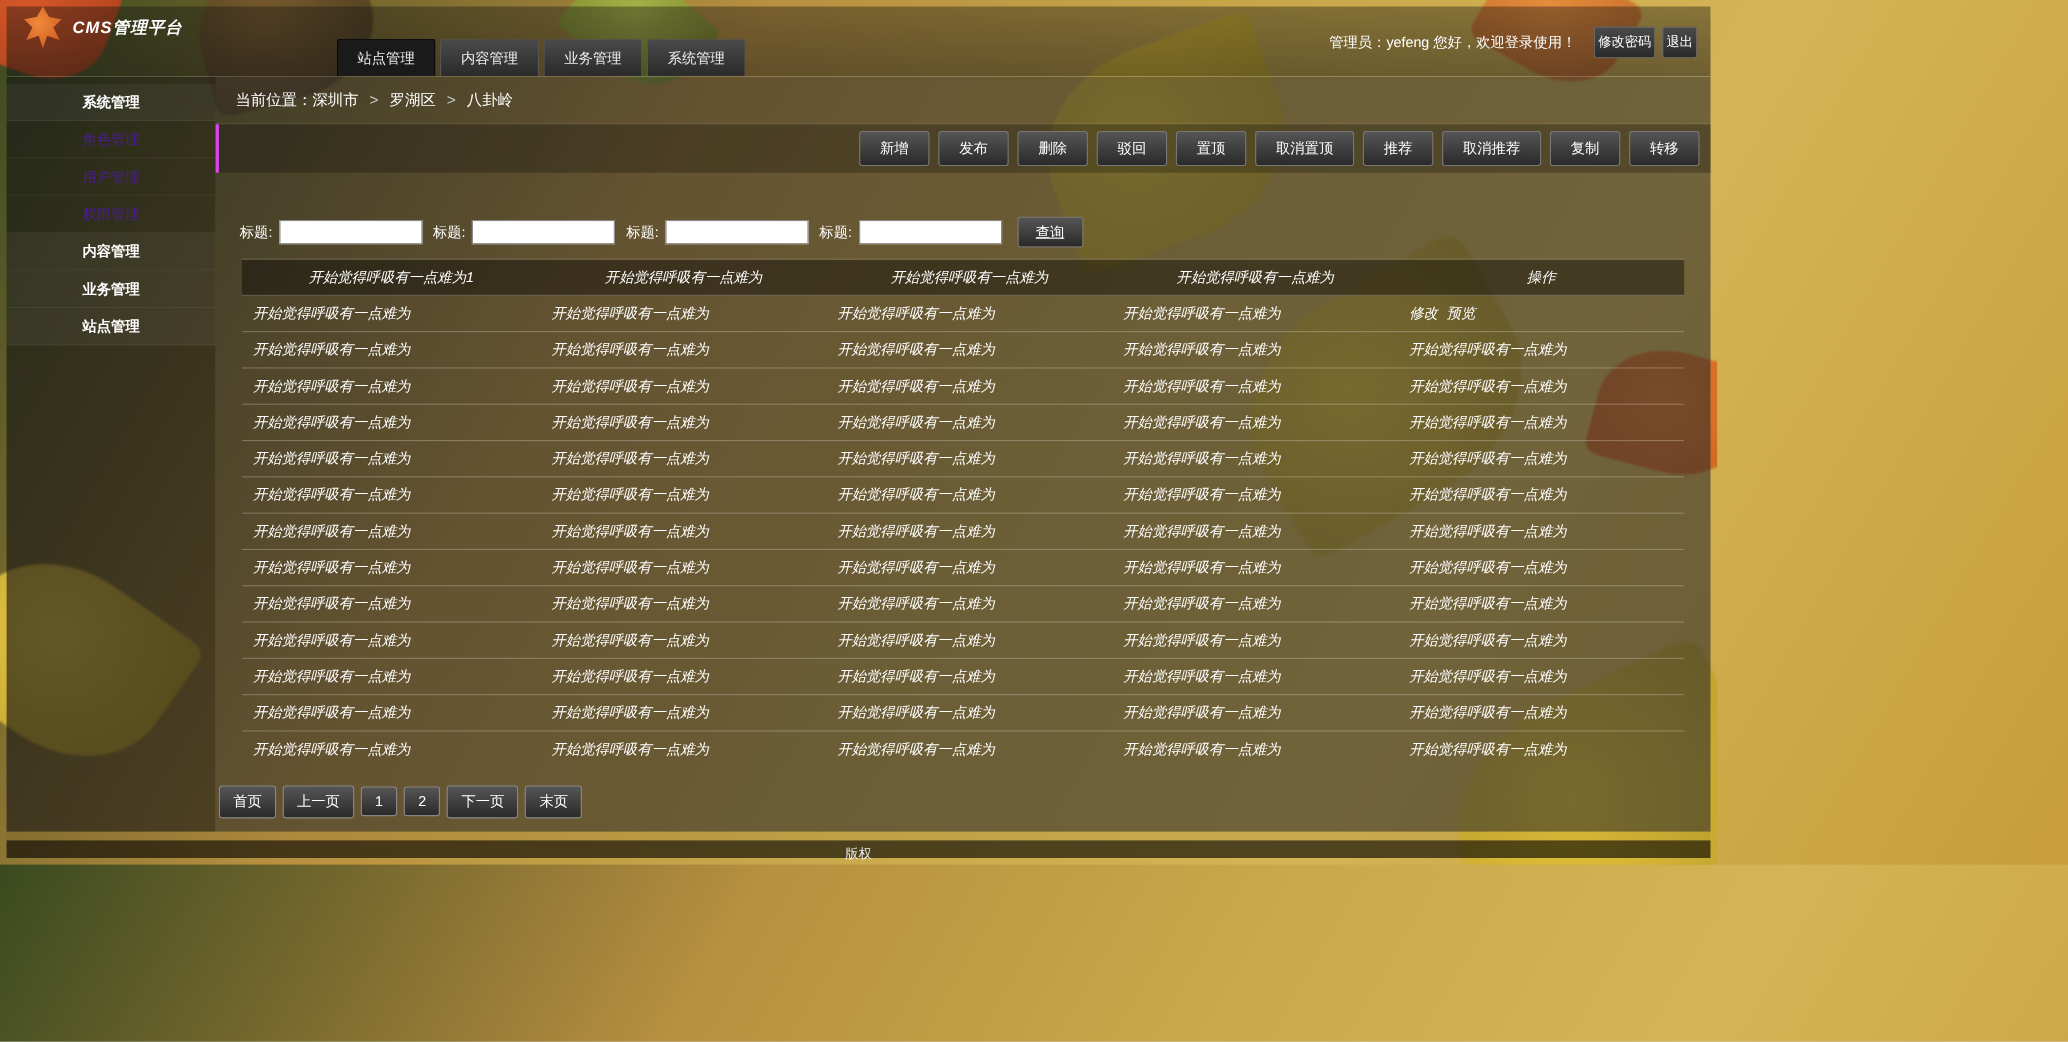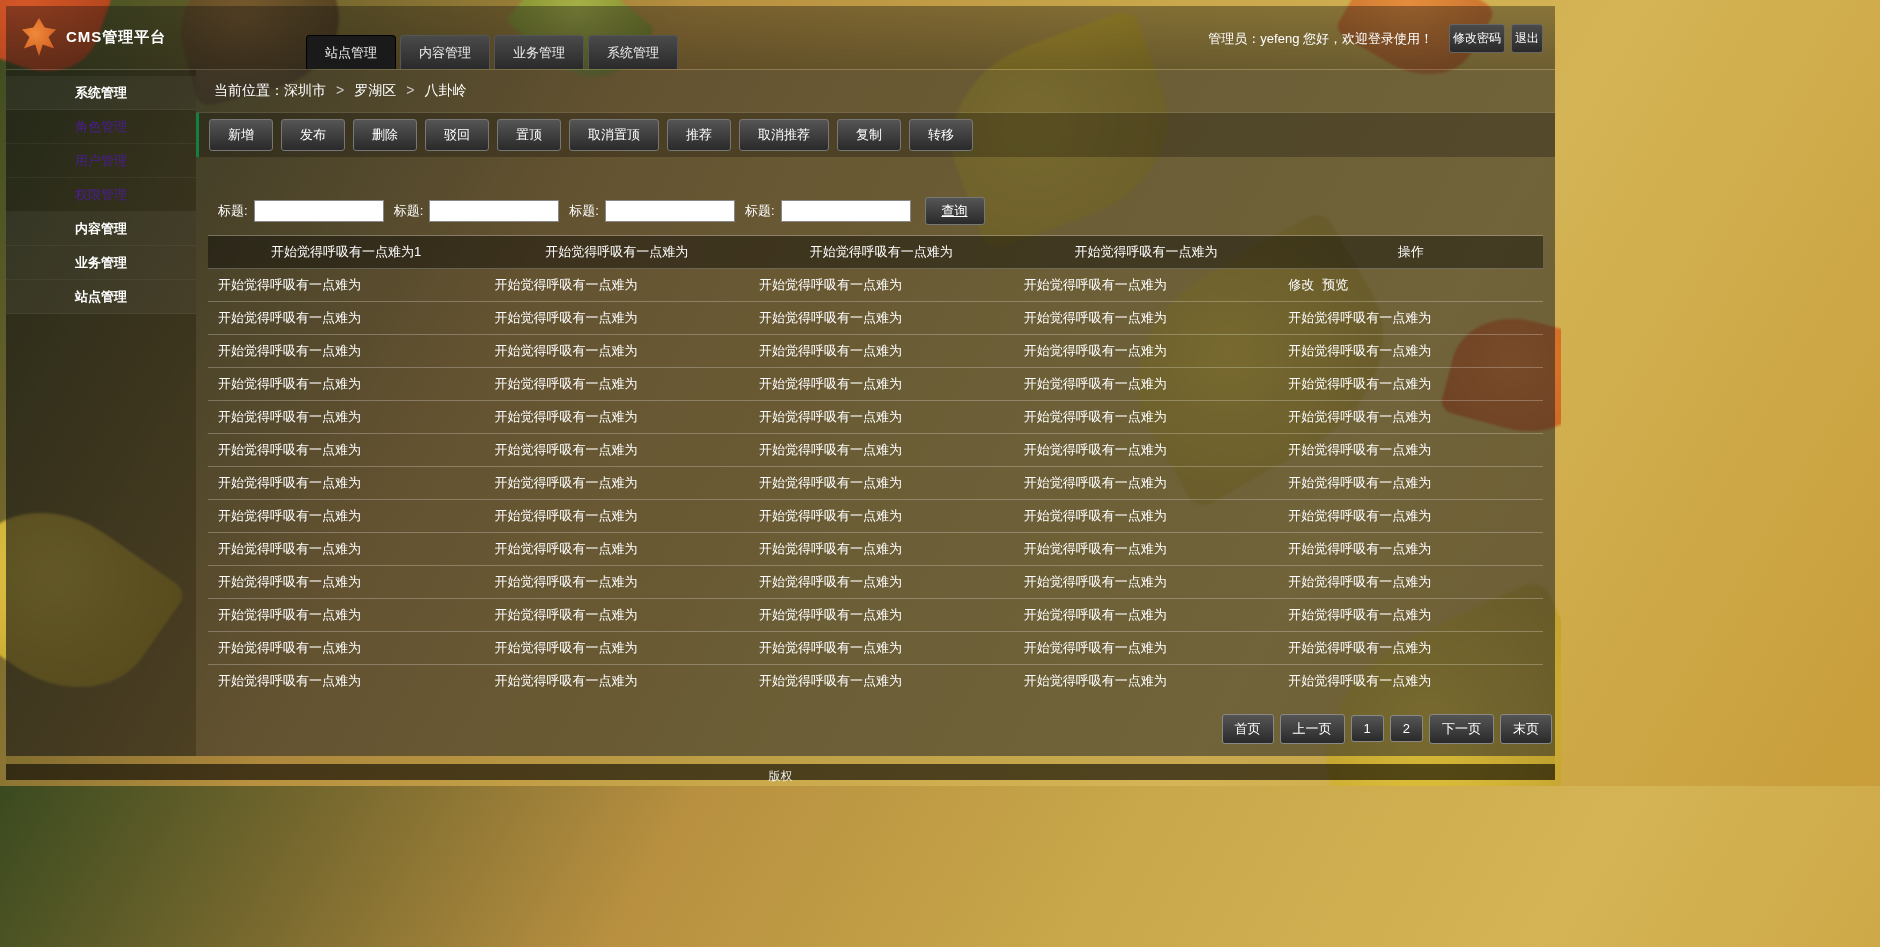--- a/index.html
+++ b/index.html
@@ -34,21 +34,21 @@
 
 .wrapper { position:relative; width:100%; height:100%; padding:6px; }
 .frame { position:relative; width:100%; height:100%; background:rgba(0,0,0,0.05); }
 
 .header {
   position:relative;
   height:64px;
   background: linear-gradient(to bottom, rgba(20,20,20,0.35), rgba(20,20,20,0.5));
   border-bottom:1px solid rgba(255,255,255,0.15);
 }
-.logo-area { position:absolute; left:14px; top:12px; display:flex; align-items:center; }
+.logo-area { position:absolute; left:14px; top:0; display:flex; align-items:center;font-style:italic; }
 .logo-leaf {
   width:38px; height:38px;
   background: radial-gradient(circle at 40% 40%, #f08a3a, #c8501a);
   clip-path: polygon(50% 0%, 65% 25%, 95% 30%, 75% 50%, 90% 80%, 60% 70%, 50% 100%, 40% 70%, 10% 80%, 25% 50%, 5% 30%, 35% 25%);
   margin-right:8px;
 }
 .app-title { font-size:15px; font-weight:bold; color:#fff; letter-spacing:1px; }
 .tabs {
   position:absolute; left:300px; bottom:0; display:flex;
 }
@@ -90,22 +90,23 @@
 .main { flex:1; display:flex; flex-direction:column; background:rgba(40,40,40,0.55); }
 
 .breadcrumb {
   padding:12px 18px; font-size:14px; color:#fff;
   border-bottom:1px solid rgba(255,255,255,0.1);
 }
 .breadcrumb .sep { margin:0 10px; color:#ccc; }
 
 .toolbar {
   padding:6px 10px; display:flex; gap:8px;
-  border-left:3px solid #15803d;
+  border-left:3px solid #d946ef;
   background:rgba(0,0,0,0.25);
+  justify-content:flex-end;
 }
 .tool-btn {
   padding:6px 18px;
   background: linear-gradient(to bottom, #555, #2a2a2a);
   border:1px solid #777; border-radius:3px;
   color:#fff; font-size:13px; cursor:pointer;
 }
 
 .filters {
   padding:10px 18px; display:flex; align-items:center; gap:6px;
@@ -117,37 +118,37 @@
   width:130px; height:22px; border:1px solid #888; background:#fff; color:#333;
   padding:0 4px; font-size:12px;
 }
 .query-btn {
   padding:4px 16px; margin-left:8px;
   background: linear-gradient(to bottom, #555, #2a2a2a);
   border:1px solid #777; border-radius:3px;
   color:#fff; font-size:13px; cursor:pointer;text-decoration:underline;
 }
 
-.table-wrap { flex:1; overflow:hidden; padding:0 12px; }
+.table-wrap { flex:1; overflow:hidden; padding:0 24px;font-style:italic; }
 table { width:100%; border-collapse:collapse; }
 th, td {
   border-bottom:1px solid rgba(255,255,255,0.25);
   padding:7px 10px; text-align:left; font-size:13px; color:#fff;
   white-space:nowrap;
 }
 th {
   background:rgba(0,0,0,0.4);
   text-align:center; font-weight:normal;
   border-top:1px solid rgba(255,255,255,0.25);
 }
 td a { color:#fff; text-decoration:none; margin-right:8px; cursor:pointer; }
 
 .pager {
   padding:18px 0 12px;
-  text-align:right;
+  text-align:left;
 }
 .page-btn {
   display:inline-block;
   padding:5px 12px; margin:0 3px;
   background: linear-gradient(to bottom, #555, #2a2a2a);
   border:1px solid #888; border-radius:3px;
   color:#fff; font-size:13px; cursor:pointer;
 }
 
 .footer {

